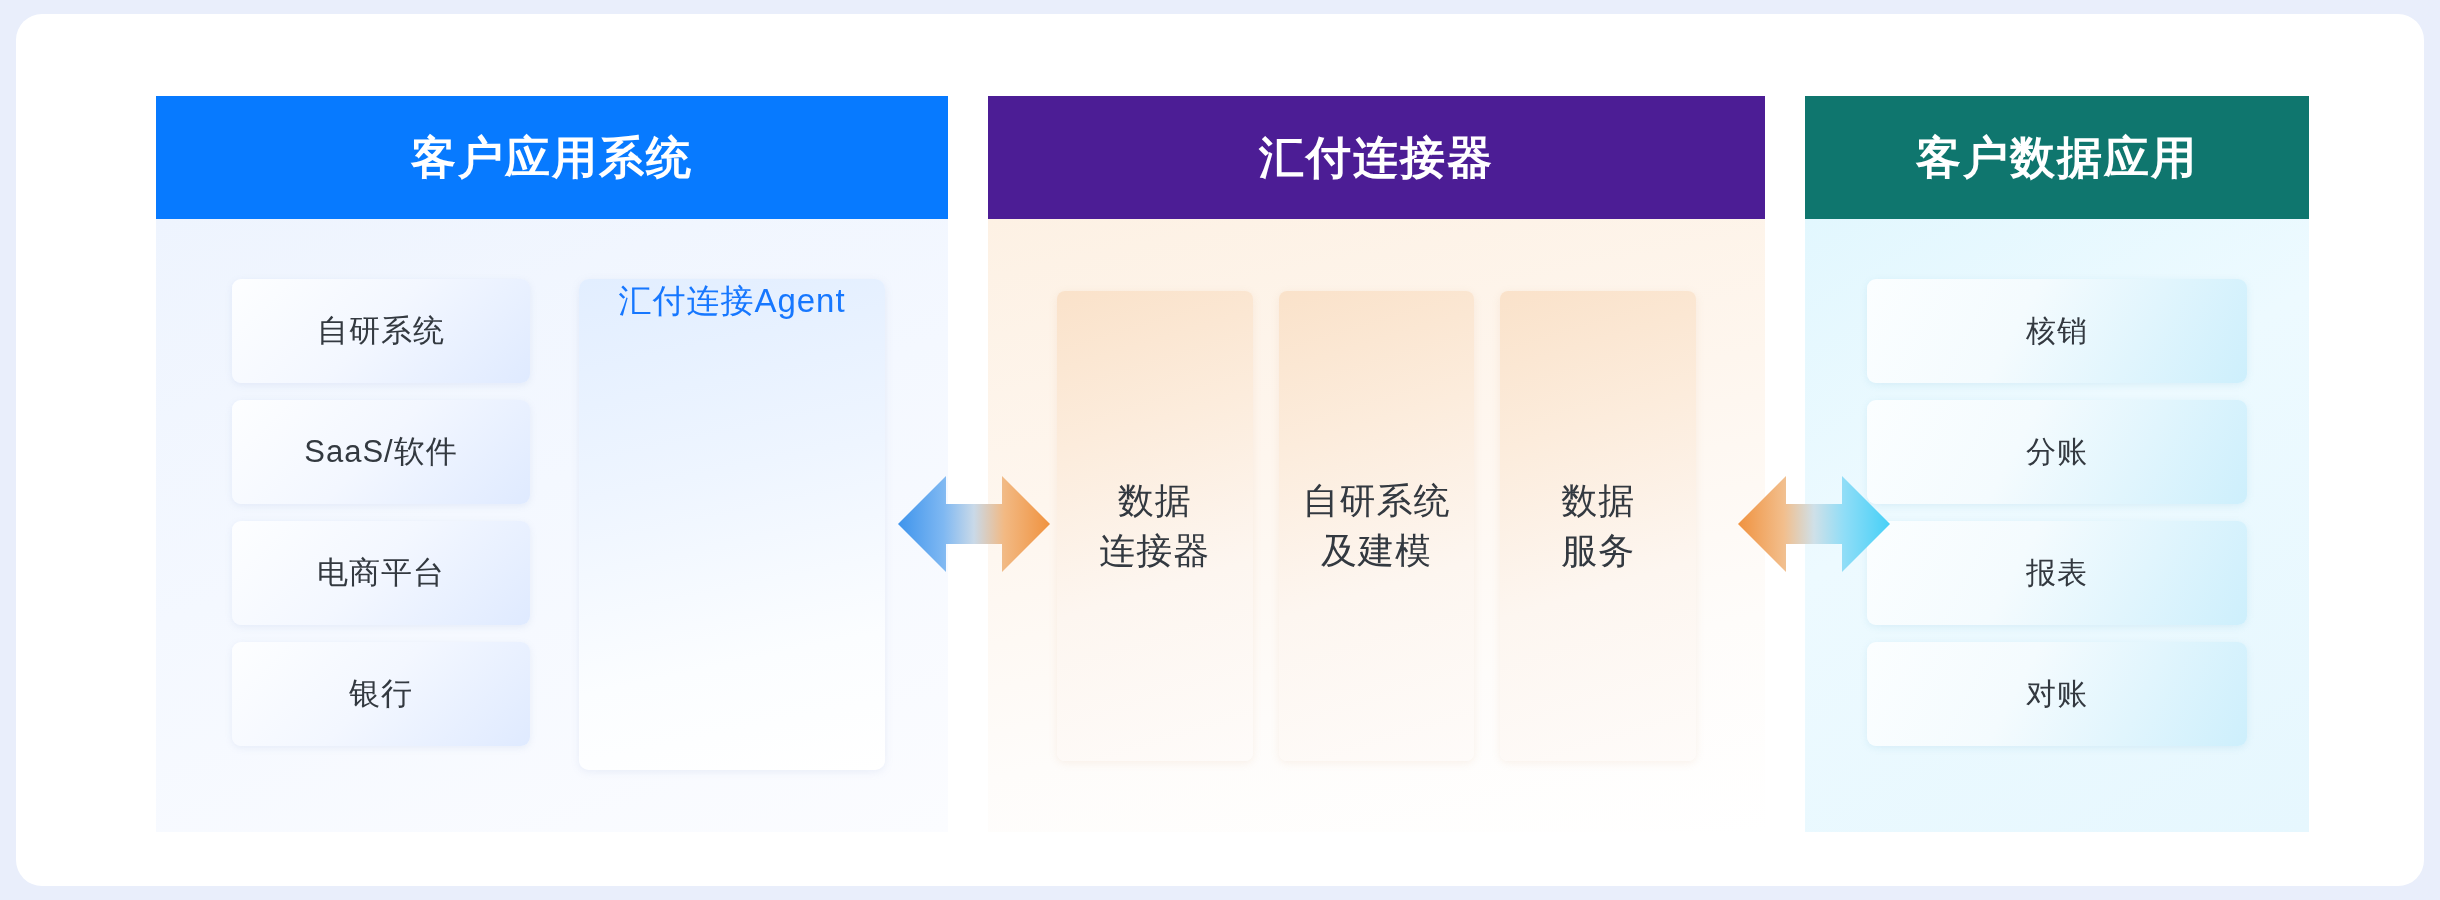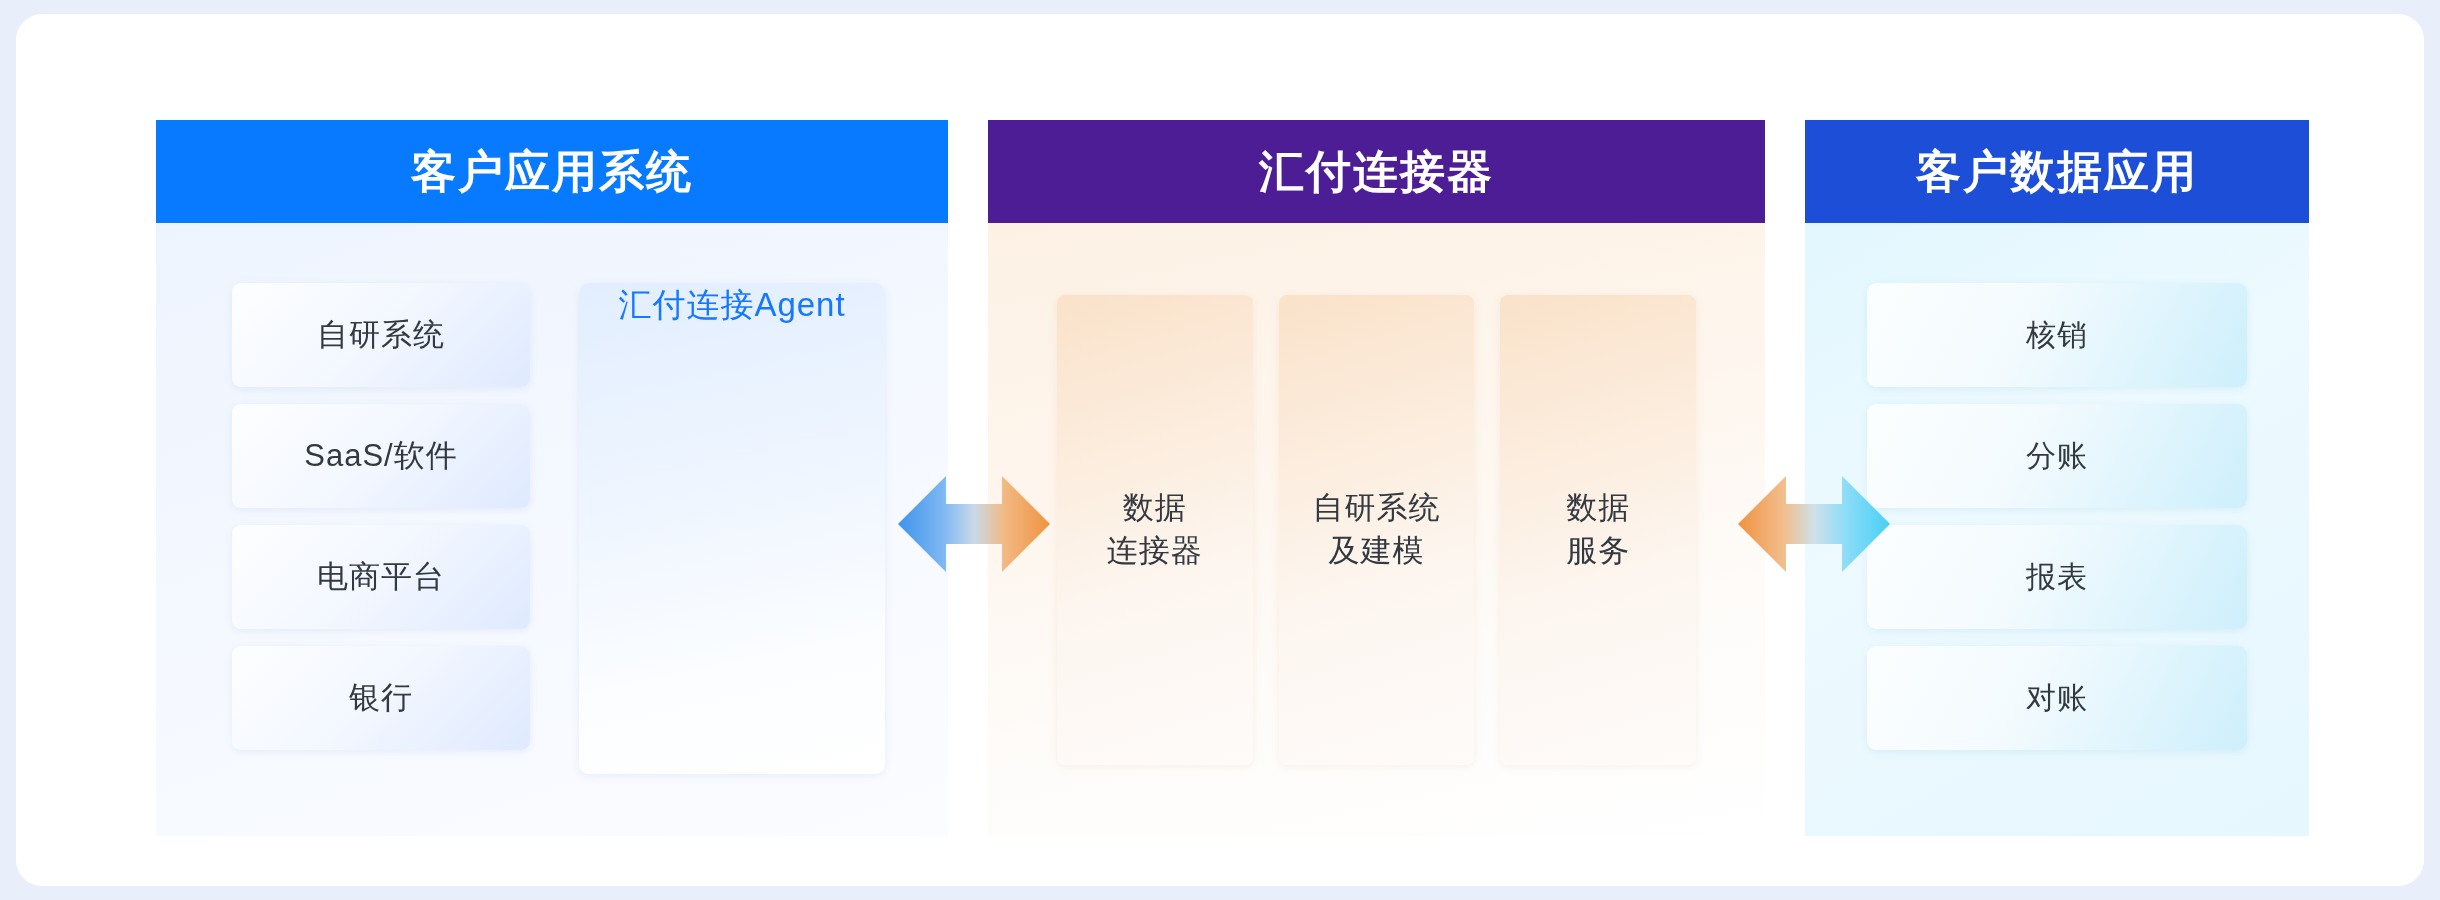--- a/index.html
+++ b/index.html
@@ -24,29 +24,28 @@
     border-radius: 26px;
   }
 
   
   .col {
     position: absolute;
     top: 82px;
     height: 736px;
   }
   .col-head {
-    height: 103px;
+    height: 123px;
     display: flex;
     align-items: center;
     justify-content: center;
     color: #ffffff;
     font-size: 45px;
     font-weight: 700;
     letter-spacing: 2px;
-    margin-top: 24px;
   }
   .col-body {
     position: relative;
     height: 613px;
     overflow: hidden;
   }
 
   
   #col-left      { left: 140px; width: 792px; }
   #col-left .col-head { background: #077aff; }
@@ -114,28 +113,28 @@
     flex: 1;
     height: 470px;
     border-radius: 8px;
     background: linear-gradient(163deg, #fae2ca 0%, #fcecdc 30%, #fdf6f0 62%, #fefbf9 100%);
     box-shadow: 0 2px 9px rgba(210,160,120,0.14);
     display: flex;
     flex-direction: column;
     align-items: center;
     justify-content: center;
     color: #333940;
-    font-size: 31px;
+    font-size: 36px;
     line-height: 1.38;
     letter-spacing: 1px;
   }
 
   
   #col-right     { left: 1789px; width: 504px; }
-  #col-right .col-head { background: #1d4ed8; }
+  #col-right .col-head { background: #0f766e; }
   #col-right .col-body {
     background: linear-gradient(150deg, #e2f7fe 0%, #edfaff 40%, #e6f7fe 100%);
   }
 
   .right-stack {
     position: absolute;
     left: 62px;
     right: 62px;
     top: 60px;
     display: flex;

